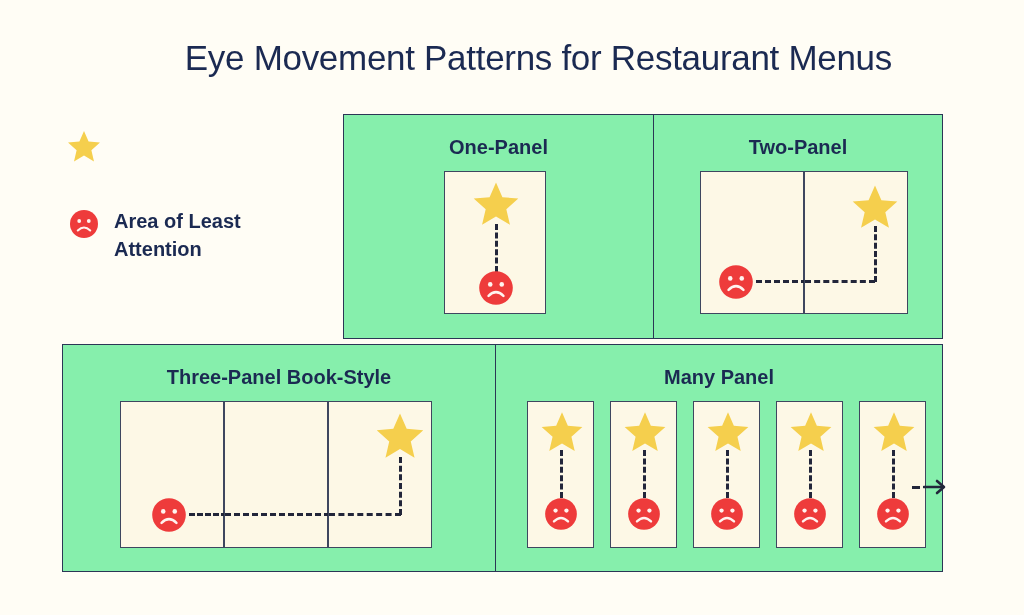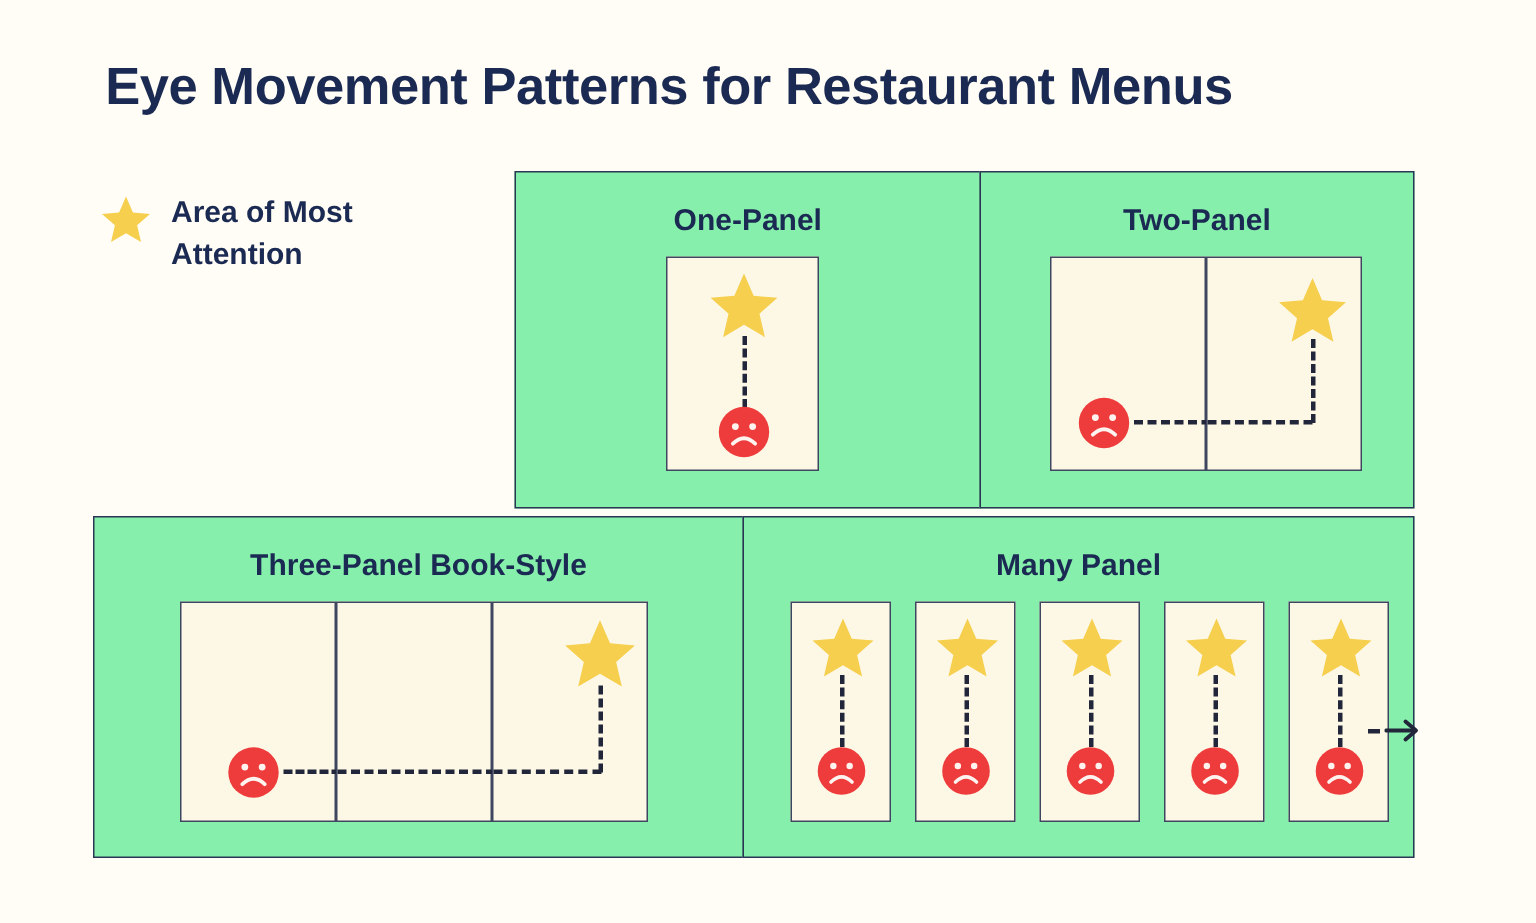--- a/index.html
+++ b/index.html
@@ -20,23 +20,23 @@
     left: 0; top: 0;
     width: 1024px;
     height: 615px;
   }
 
   .page-title {
     position: absolute;
     left: 0;
     top: 38px;
     width: 892px;
-    text-align: center;
+    text-align: right;
     font-size: 35px;
-    font-weight: bold;
+    font-weight: normal;
     color: #1b2a52;
     letter-spacing: -0.3px;
   }
 
   
   .legend {
     position: absolute;
     left: 62px;
     top: 128px;
     width: 262px;
@@ -152,23 +152,33 @@
   <div class="page-title">Eye Movement Patterns for Restaurant Menus</div>
 
   <div class="legend">
 
     <div class="legend-row">
       <div class="legend-glyph">
         <svg width="34" height="33" viewBox="0 0 34 33">
           <polygon points="17,1 21.6,11.6 33,12.6 24.4,20.2 27,31.4 17,25.5 7,31.4 9.6,20.2 1,12.6 12.4,11.6" fill="#f5cf4d"></polygon>
         </svg>
       </div>
-      <div class="legend-label">Area of Most Attention</div>
-    </div>
-
+    </div>
+
+    <div class="legend-row">
+      <div class="legend-glyph">
+        <svg width="30" height="30" viewBox="0 0 30 30">
+          <circle cx="15" cy="15" r="14" fill="#ee3b3b"></circle>
+          <circle cx="10.2" cy="12" r="1.9" fill="#fff3ef"></circle>
+          <circle cx="19.8" cy="12" r="1.9" fill="#fff3ef"></circle>
+          <path d="M8.8 21.5 Q15 15.5 21.2 21.5" stroke="#fff3ef" stroke-width="2.1" fill="none" stroke-linecap="round"></path>
+        </svg>
+      </div>
+      <div class="legend-label">Area of Least Attention</div>
+    </div>
 
   </div>
 
   <div class="section sec-one">
     <div class="section-title">One-Panel</div>
   </div>
 
   <div class="sheet-group g-one">
     <div class="sheet">
 

